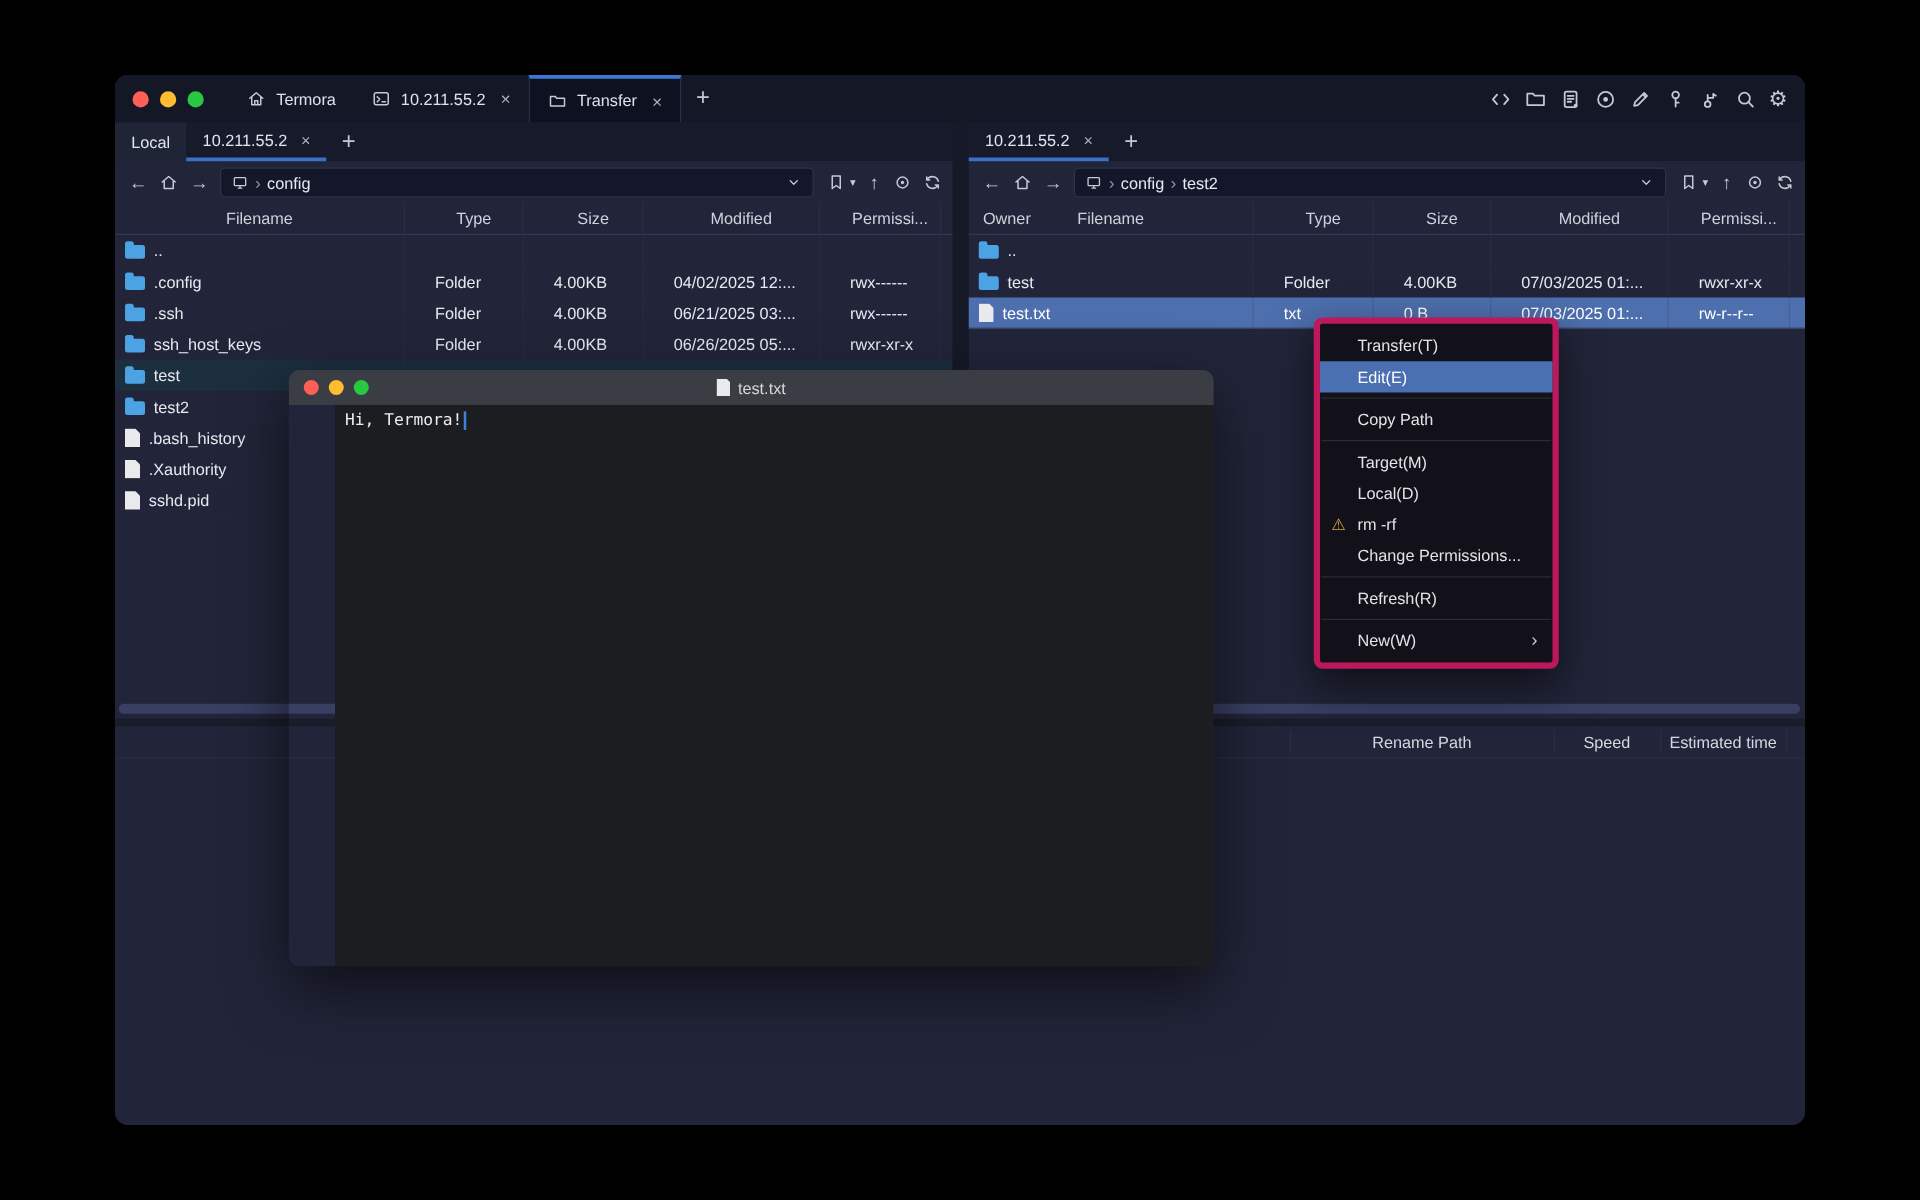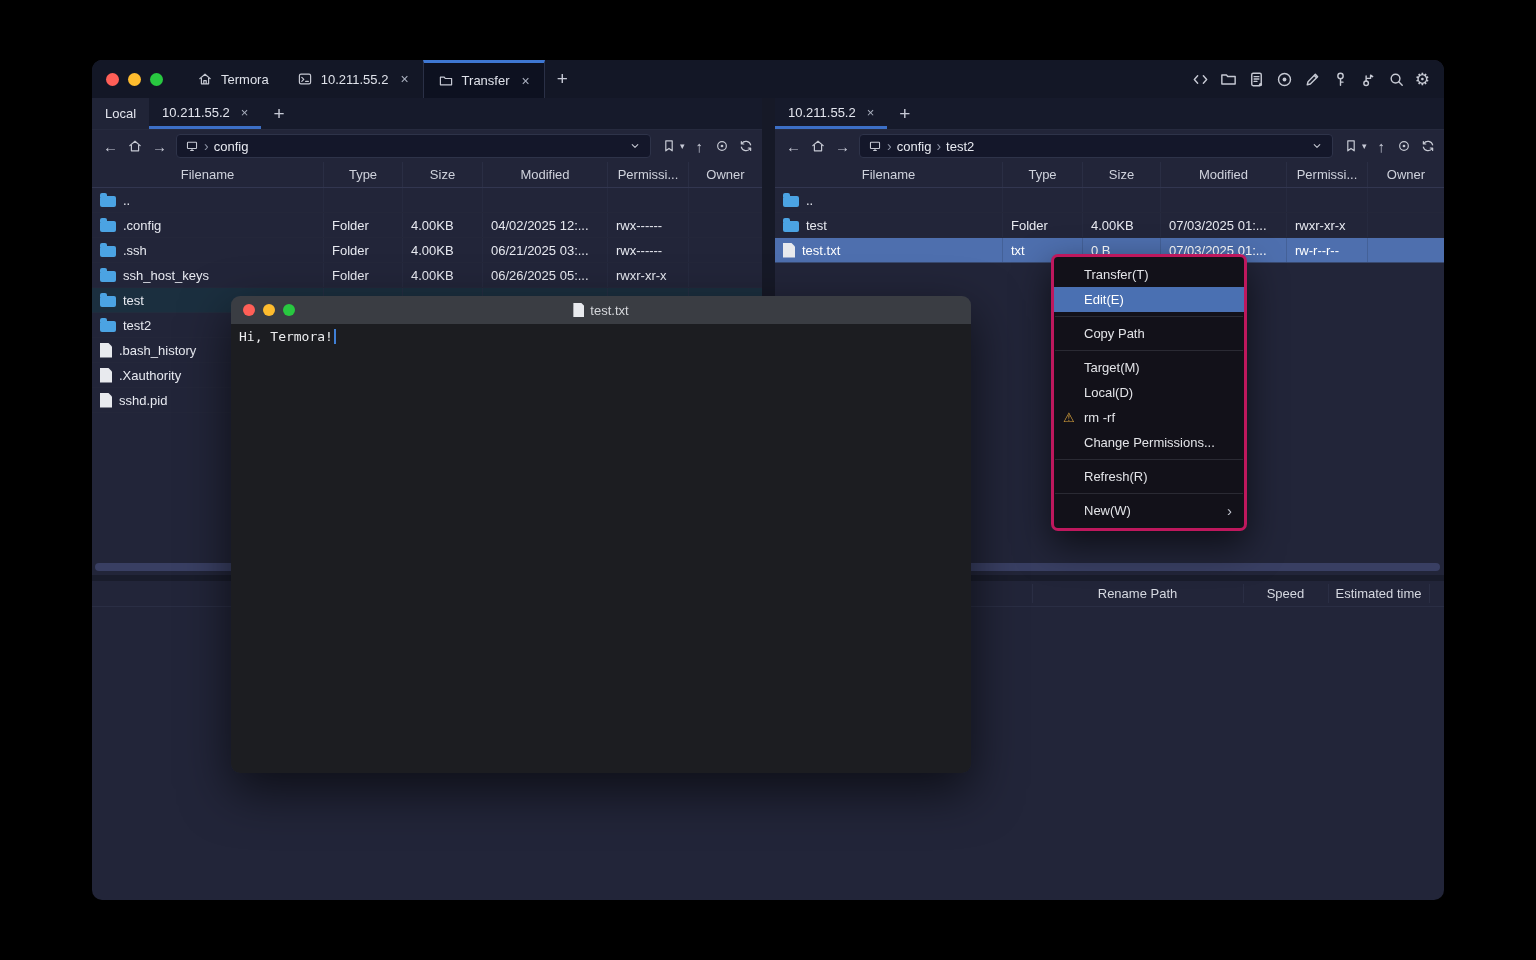--- a/index.html
+++ b/index.html
@@ -39,21 +39,21 @@
   .ptools { height:32px; display:flex; align-items:center; padding:0 8px; gap:6px; }
   .navg { color:#c7cad6; font-size:15px; padding:0 3px; }
   .pathfield { flex:1; height:24px; background:#14172a; border:1px solid #2e3349; border-radius:4px;
     display:flex; align-items:center; gap:5px; padding:0 8px; color:#e7e9f0; font-size:13px; }
   .pathsep { color:#8d93a5; font-size:14px; }
   .pathfield .tail { margin-left:auto; }
   .toolright { display:flex; align-items:center; gap:8px; padding-left:4px; }
   .caret { color:#c7cad6; font-size:9px; margin-left:-5px; }
 
   
-  .thead, .trow { display:grid; align-items:center; }
+  .thead, .trow { display:grid; align-items:center;gap:16px; }
   .panel.left .thead, .panel.left .trow { grid-template-columns:232px 79px 80px 125px 81px 73px; }
   .panel.right .thead, .panel.right .trow { grid-template-columns:228px 80px 78px 126px 81px 76px; }
   .thead { height:26px; border-bottom:1px solid #323650; }
   .thead .hc { color:#cfd2dc; font-size:13px; text-align:center; border-right:1px solid #2a2e44; height:100%; display:flex; align-items:center; justify-content:center; }
   .thead .hc:last-child { border-right:none; }
   .trow { height:25px; border-bottom:1px solid rgba(38,42,60,.55); }
   .trow .c { color:#e7e9f0; font-size:13px; padding:0 8px; height:100%; display:flex; align-items:center;
     border-right:1px solid rgba(42,46,68,.6); overflow:hidden; white-space:nowrap; }
   .trow .c:last-child { border-right:none; }
   .trow .c.name { gap:7px; }
@@ -77,25 +77,25 @@
 
   
   .editor { position:absolute; left:139px; top:236px; width:740px; height:477px; border-radius:9px; overflow:hidden;
     box-shadow:0 18px 50px rgba(0,0,0,.6); z-index:5; }
   .ebar { height:28px; background:#3a3d43; display:flex; align-items:center; position:relative; }
   .elights { display:flex; gap:8px; padding-left:12px; }
   .elight { width:12px; height:12px; border-radius:50%; }
   .etitle { position:absolute; left:0; right:0; display:flex; align-items:center; justify-content:center; gap:6px;
     color:#d4d6da; font-size:13px; pointer-events:none; }
   .etitle .file-ic { width:11px; height:14px; background:#e8eaee; }
-  .ebody { height:449px; background:#1c1d21; padding:5px 8px; font-family:"DejaVu Sans Mono", monospace; font-size:13px; color:#ecedef; }
+  .ebody { height:449px; background:#1c1d21; padding:5px 8px; font-family:"DejaVu Sans Mono", monospace; font-size:13px; color:#ecedef;margin-left:37px; }
   .cursor { display:inline-block; width:2.5px; height:15px; background:#3f7fd6; vertical-align:text-bottom; margin-left:1px; }
 
   
-  .cmenu { position:absolute; left:959px; top:194px; width:196px; background:#121119; border:3px solid #be185d;
+  .cmenu { position:absolute; left:959px; top:194px; width:196px; background:#121119; border:5px solid #be185d;
     border-radius:7px; padding:5px 0; z-index:10; box-shadow:0 14px 36px rgba(0,0,0,.6); }
   .mi { height:25px; display:flex; align-items:center; color:#e3e4e8; font-size:13px; padding:0 12px 0 30px; position:relative; }
   .mi.hl { background:#4a70b2; color:#fff; }
   .mi .warn { position:absolute; left:9px; color:#d9a33c; font-size:13px; }
   .mi .sub { margin-left:auto; color:#c2c5cf; font-size:15px; }
   .msep { height:1px; background:#2a2a33; margin:4px 1px; }
 </style>
 </head>
 <body>
 

